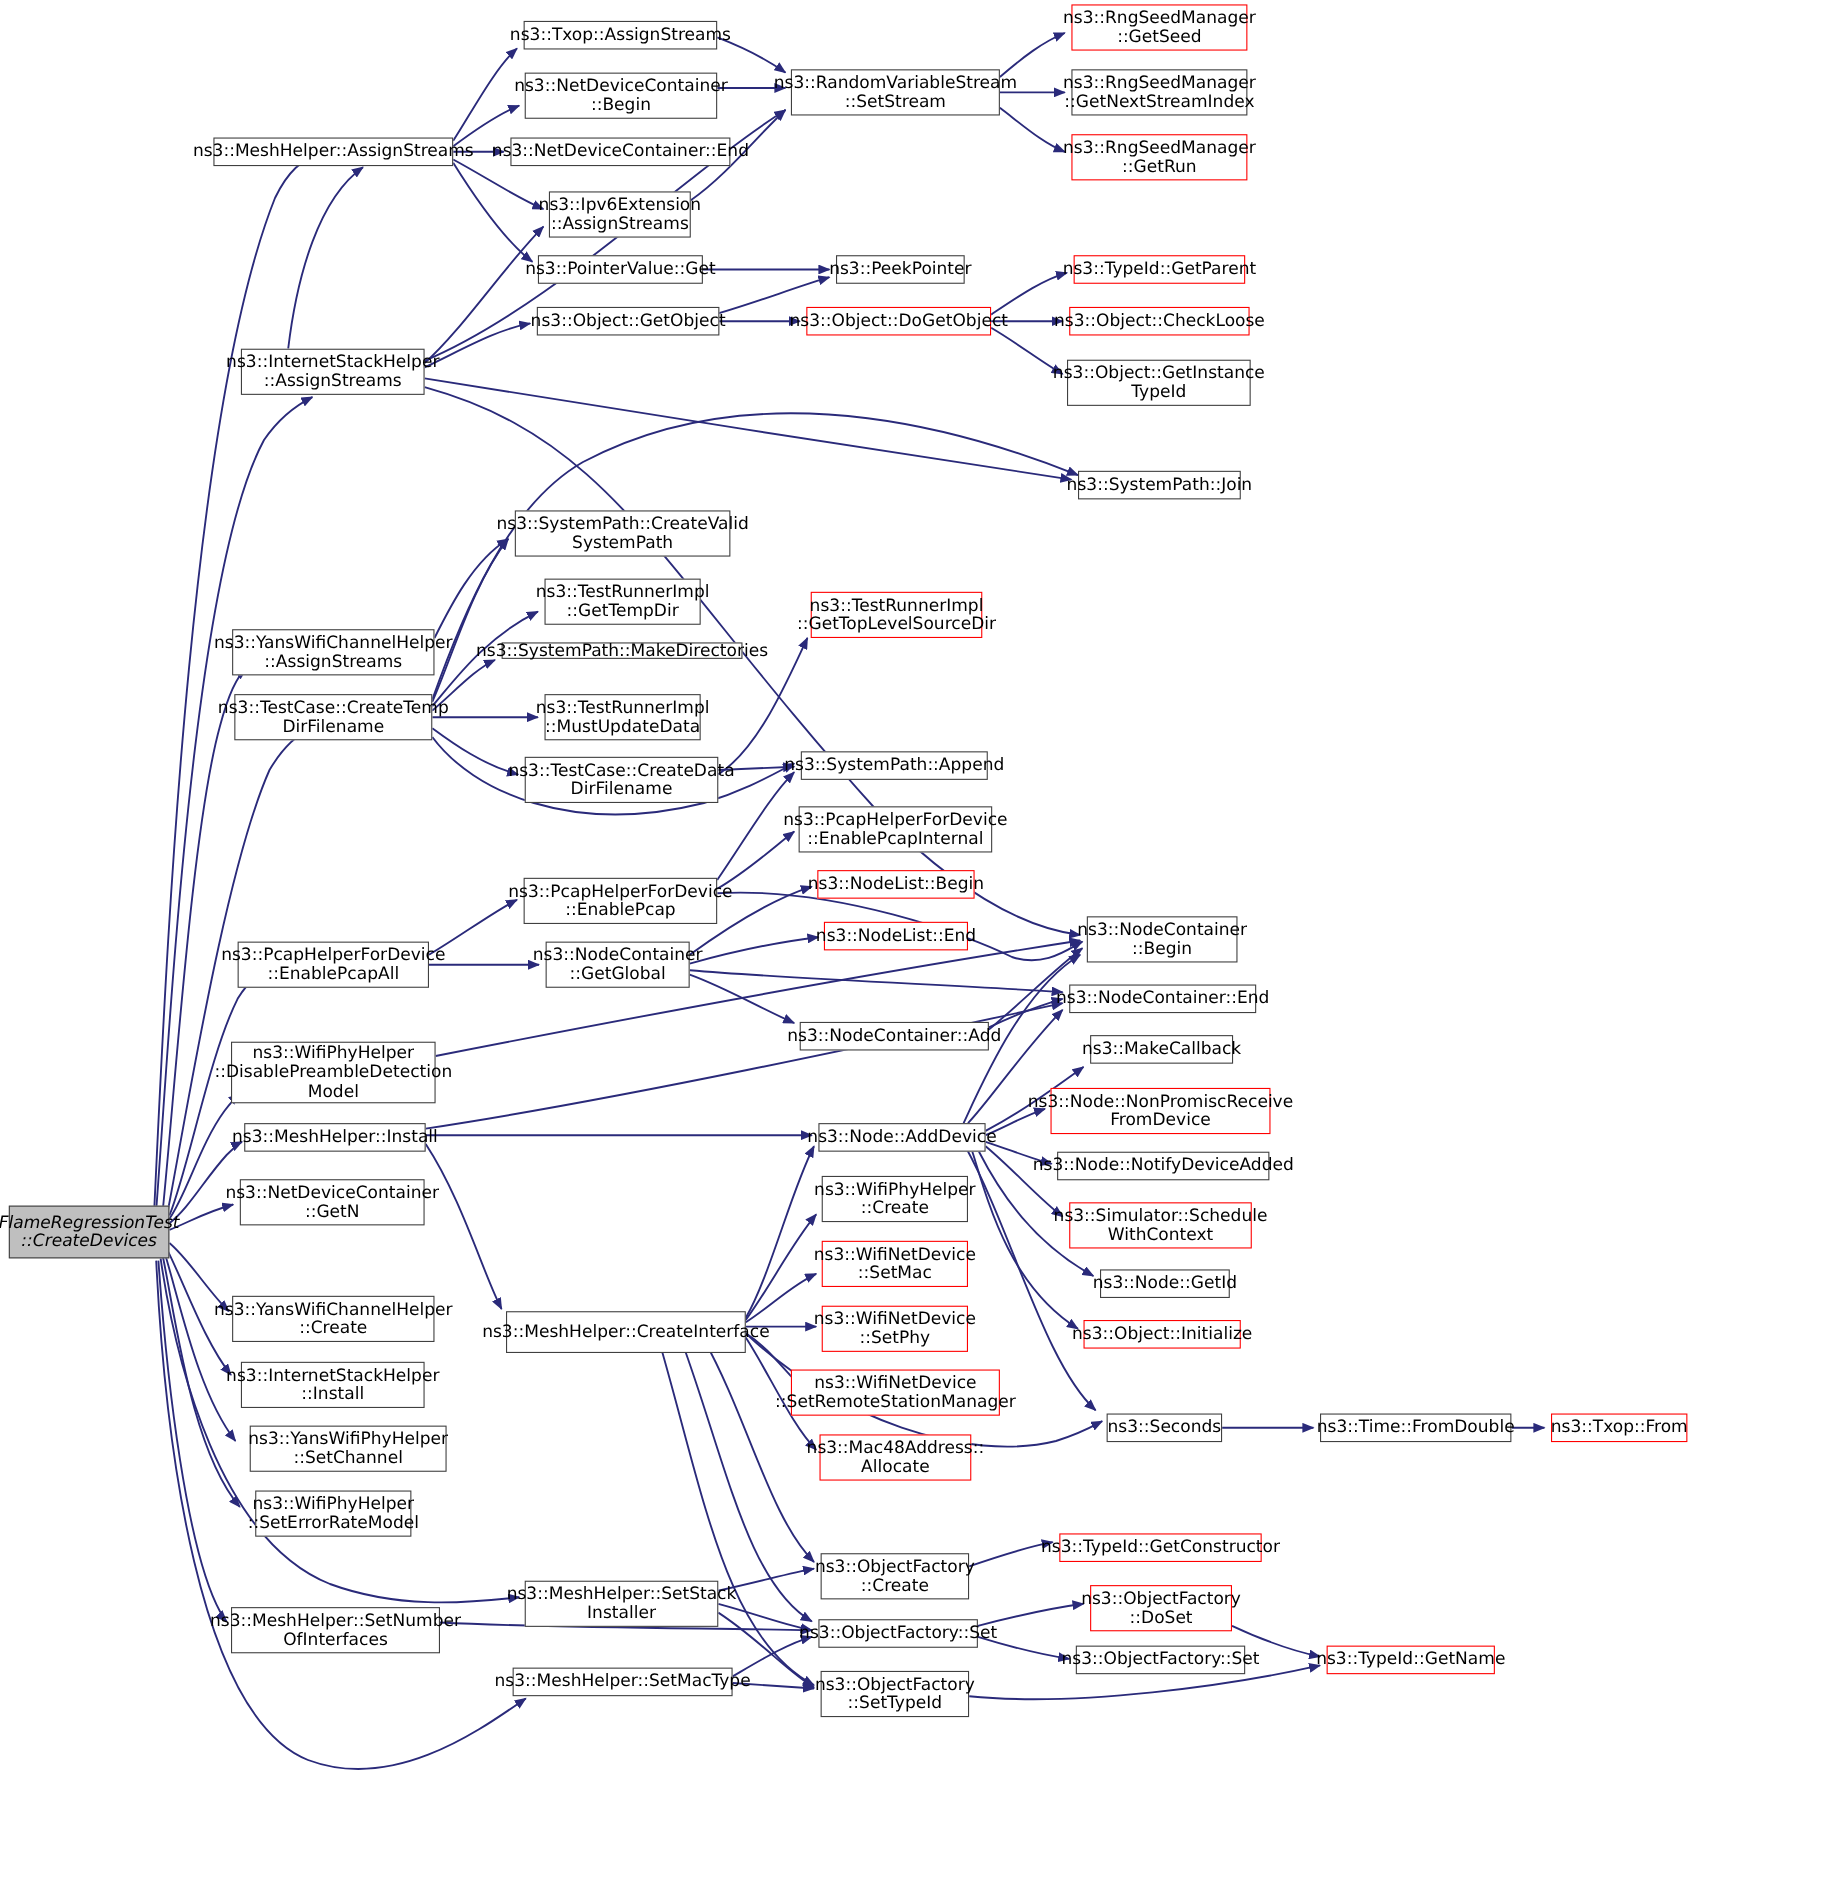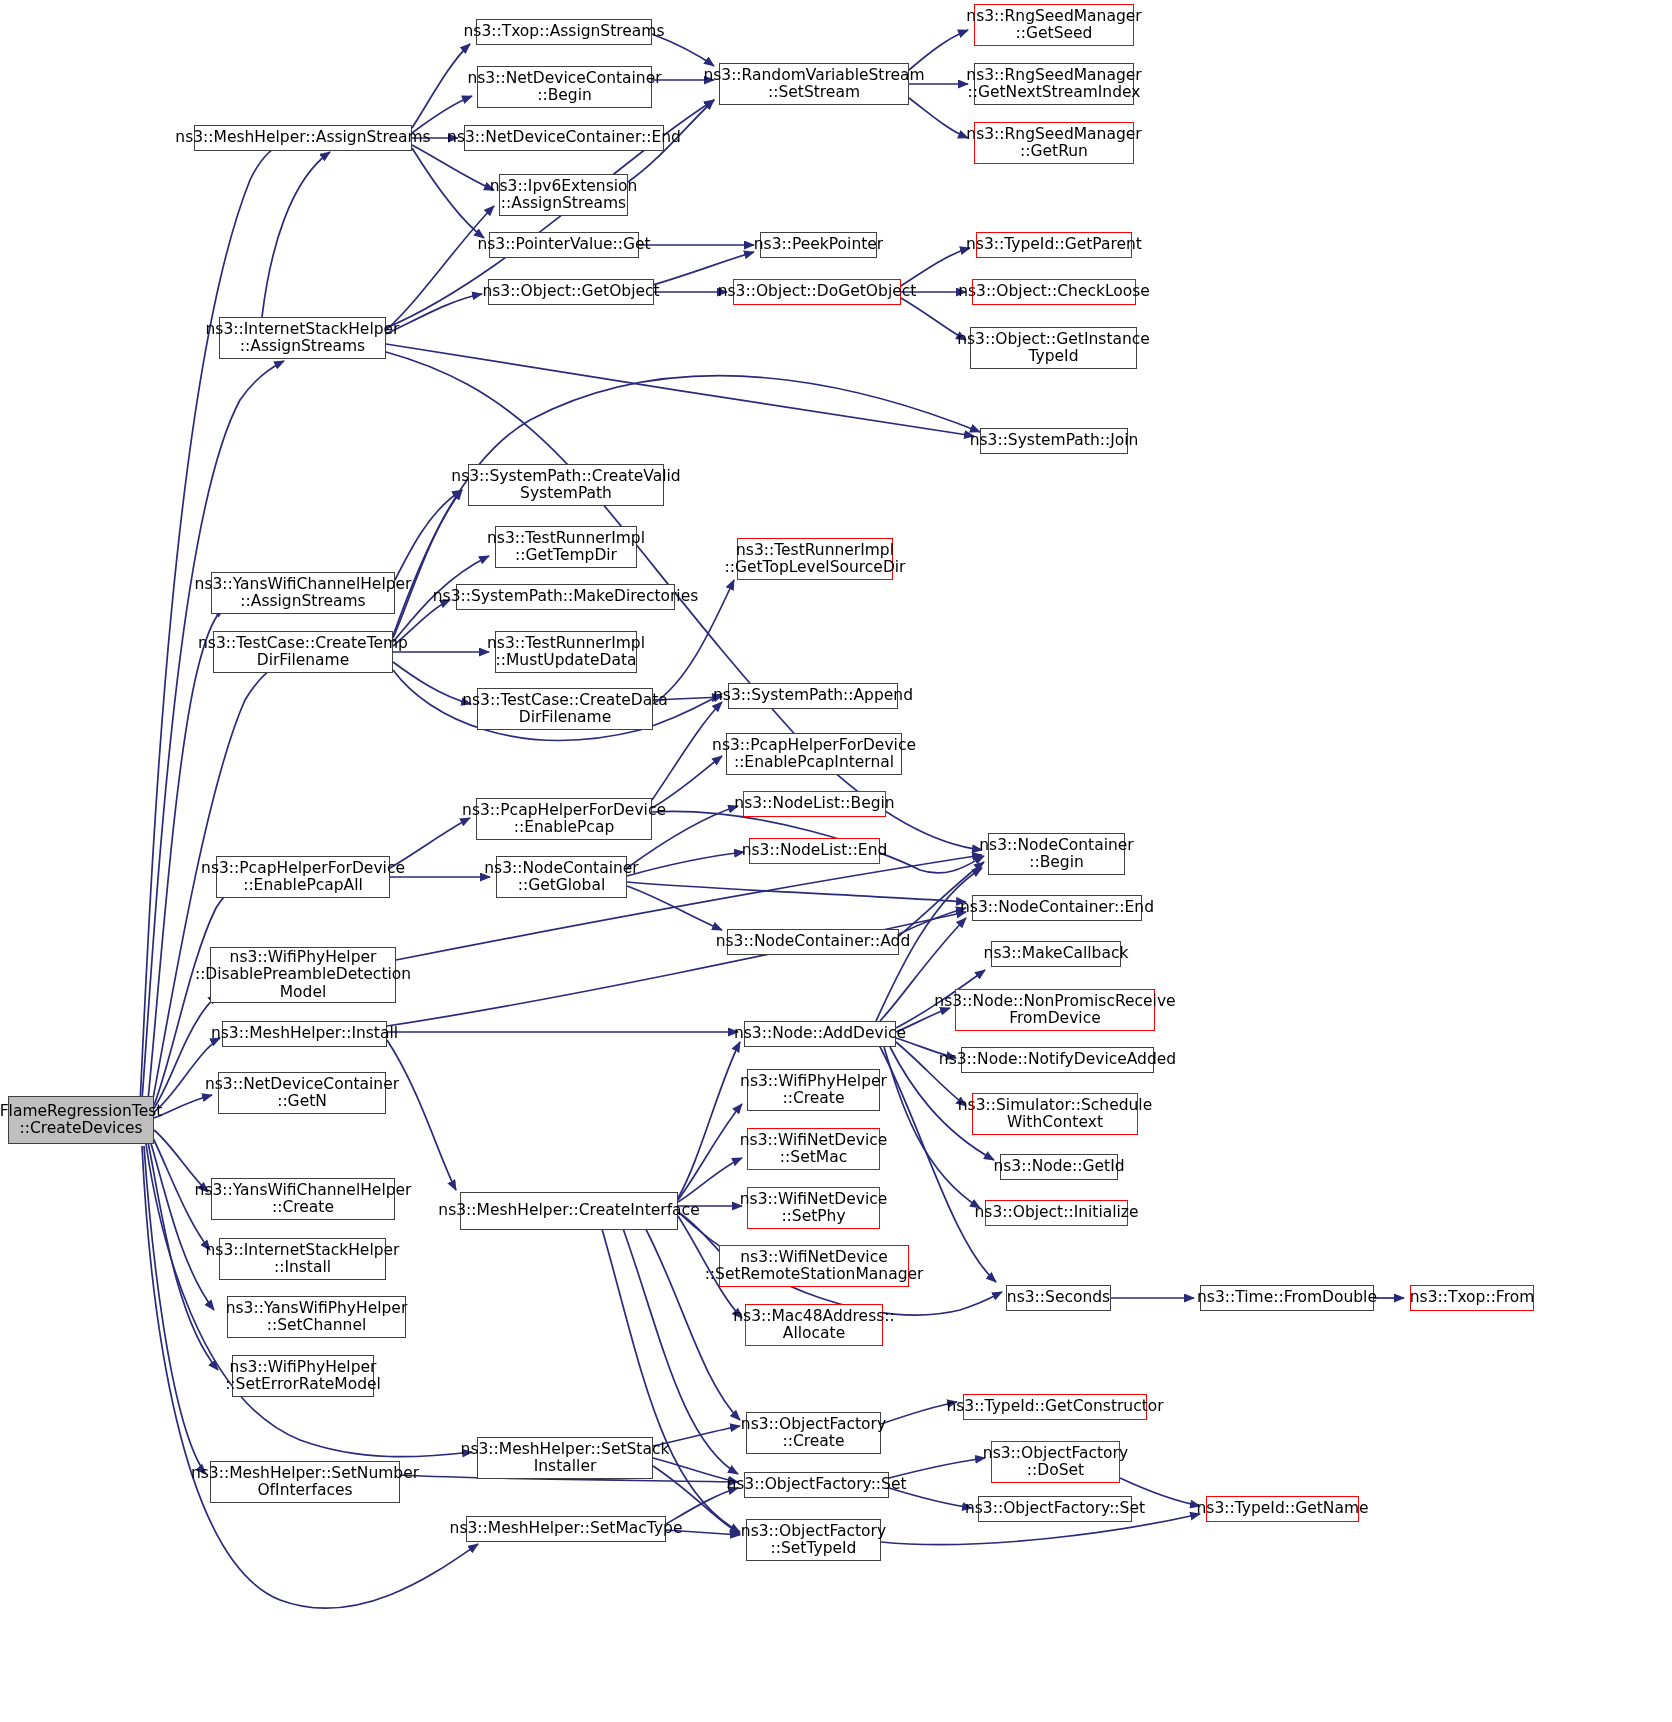--- a/index.html
+++ b/index.html
@@ -149,21 +149,21 @@
         <path d="M 666,1524 C 690,1510 716,1494 738,1488" marker-end="url(#arrow)"></path>
         <path d="M 666,1530 L 740,1535" marker-end="url(#arrow)"></path>
         <path d="M 400,1475 C 500,1480 640,1480 738,1482" marker-end="url(#arrow)"></path>
         <path d="M 881,1424 C 910,1414 935,1406 957,1402" marker-end="url(#arrow)"></path>
         <path d="M 889,1478 C 920,1470 955,1462 985,1458" marker-end="url(#arrow)"></path>
         <path d="M 889,1488 C 915,1496 945,1504 972,1508" marker-end="url(#arrow)"></path>
         <path d="M 1120,1478 C 1150,1492 1180,1502 1200,1506" marker-end="url(#arrow)"></path>
         <path d="M 881,1542 C 980,1552 1120,1532 1200,1514" marker-end="url(#arrow)"></path>
       </g>
   </svg>
-<div class="node root" style="left: 8px; top: 1096px; width: 146px; height: 48px;">FlameRegressionTest
+<div class="node root" style="left: 8px; top: 1096px; width: 146px; height: 48px; font-style: italic;">FlameRegressionTest
 ::CreateDevices</div>
     <div class="node" style="left: 194px; top: 125px; width: 218px; height: 26px;">ns3::MeshHelper::AssignStreams</div>
     <div class="node" style="left: 476px; top: 19px; width: 176px; height: 26px;">ns3::Txop::AssignStreams</div>
     <div class="node" style="left: 477px; top: 66px; width: 175px; height: 42px;">ns3::NetDeviceContainer
 ::Begin</div>
     <div class="node" style="left: 464px; top: 125px; width: 200px; height: 26px;">ns3::NetDeviceContainer::End</div>
     <div class="node" style="left: 499px; top: 174px; width: 129px; height: 42px;">ns3::Ipv6Extension
 ::AssignStreams</div>
     <div class="node" style="left: 489px; top: 232px; width: 150px; height: 26px;">ns3::PointerValue::Get</div>
     <div class="node" style="left: 488px; top: 279px; width: 166px; height: 26px;">ns3::Object::GetObject</div>
@@ -181,21 +181,21 @@
     <div class="node red" style="left: 733px; top: 279px; width: 168px; height: 26px;">ns3::Object::DoGetObject</div>
     <div class="node red" style="left: 976px; top: 232px; width: 156px; height: 26px;">ns3::TypeId::GetParent</div>
     <div class="node red" style="left: 972px; top: 279px; width: 164px; height: 26px;">ns3::Object::CheckLoose</div>
     <div class="node" style="left: 970px; top: 327px; width: 167px; height: 42px;">ns3::Object::GetInstance
 TypeId</div>
     <div class="node" style="left: 980px; top: 428px; width: 148px; height: 26px;">ns3::SystemPath::Join</div>
     <div class="node" style="left: 468px; top: 464px; width: 196px; height: 42px;">ns3::SystemPath::CreateValid
 SystemPath</div>
     <div class="node" style="left: 495px; top: 526px; width: 142px; height: 42px;">ns3::TestRunnerImpl
 ::GetTempDir</div>
-    <div class="node" style="left: 456px; top: 584px; width: 219px; height: 26px;">ns3::SystemPath::MakeDirectories</div>
+    <div class="node" style="left: 456px; top: 584px; width: 219px; height: 15px;">ns3::SystemPath::MakeDirectories</div>
     <div class="node" style="left: 495px; top: 631px; width: 142px; height: 42px;">ns3::TestRunnerImpl
 ::MustUpdateData</div>
     <div class="node" style="left: 211px; top: 572px; width: 184px; height: 42px;">ns3::YansWifiChannelHelper
 ::AssignStreams</div>
     <div class="node" style="left: 213px; top: 631px; width: 180px; height: 42px;">ns3::TestCase::CreateTemp
 DirFilename</div>
     <div class="node red" style="left: 737px; top: 538px; width: 156px; height: 42px;">ns3::TestRunnerImpl
 ::GetTopLevelSourceDir</div>
     <div class="node" style="left: 477px; top: 688px; width: 176px; height: 42px;">ns3::TestCase::CreateData
 DirFilename</div>

